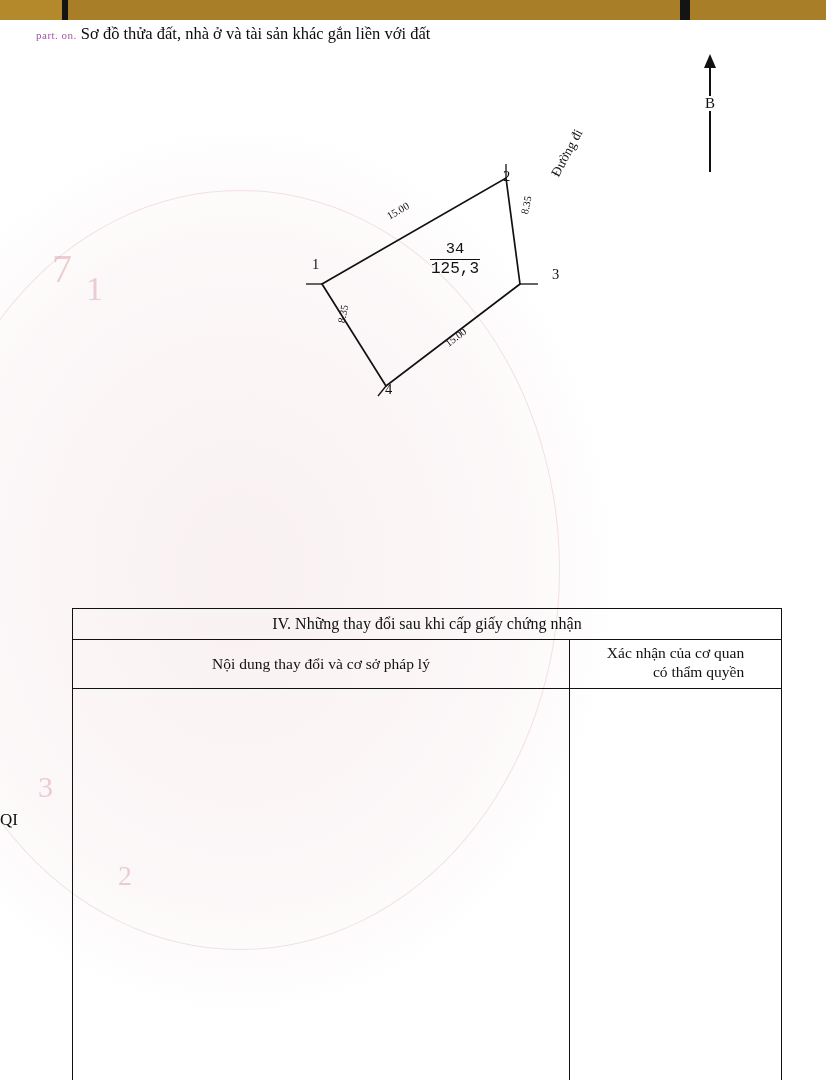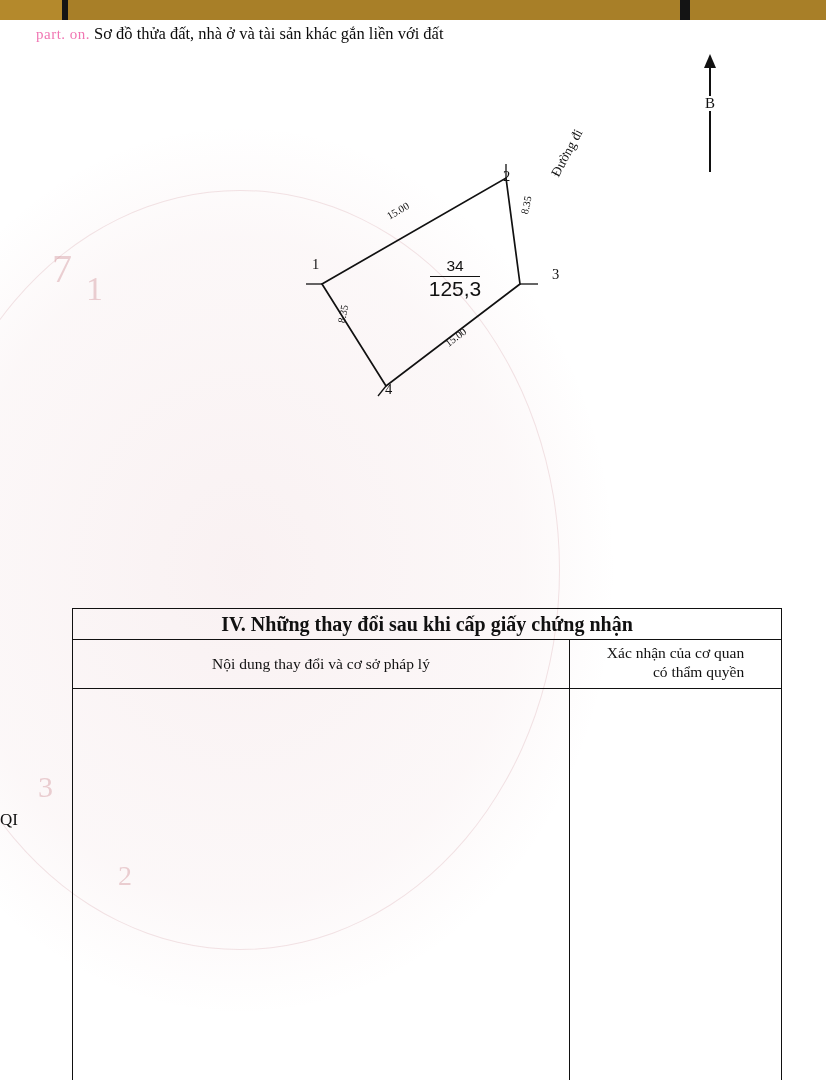--- a/index.html
+++ b/index.html
@@ -89,22 +89,22 @@
   
   .header-line {
     position: absolute;
     left: 36px;
     top: 24px;
     width: 700px;
     height: 24px;
     white-space: nowrap;
   }
   .header-faded {
-    color: #ec4899;
-    font-size: 15px;
+    color: #701a75;
+    font-size: 11px;
     letter-spacing: 0.5px;
     opacity: .75;
   }
   .header-title {
     font-weight: normal;
     font-size: 16.5px;
     color: #0c0c0c;
   }
 
   
@@ -146,39 +146,39 @@
     left: 280px;
     top: 150px;
     width: 330px;
     height: 270px;
   }
   .parcel svg { display: block; }
 
   .plot-label {
     position: absolute;
     left: 415px;
-    top: 258px;
+    top: 241px;
     width: 80px;
     text-align: center;
-    font-family: Liberation Sans, sans-serif;
+    font-family: Liberation Mono, monospace;
     line-height: 1.05;
   }
   .plot-label .num {
     font-size: 15.5px;
     display: block;
   }
   .plot-label .rule {
     display: block;
     width: 50px;
     height: 1px;
     background: #111;
     margin: 2px auto 1px auto;
   }
   .plot-label .area {
-    font-size: 21px;
+    font-size: 16px;
     display: block;
   }
 
   .corner {
     position: absolute;
     font-size: 14.5px;
     font-family: "Liberation Serif", serif;
     color: #111;
   }
   .dim {
@@ -219,22 +219,22 @@
     border: 1.6px solid #111;
     border-bottom: none;
     box-sizing: border-box;
   }
   .tbl-title {
     height: 30px;
     border-bottom: 1.3px solid #111;
     display: flex;
     align-items: center;
     justify-content: center;
-    font-weight: bold;
-    font-size: 20px;
+    font-weight: normal;
+    font-size: 16px;
   }
   .tbl-head {
     display: flex;
     height: 48px;
     border-bottom: 1.3px solid #111;
   }
   .tbl-head .c1 {
     width: 497px;
     border-right: 1.3px solid #111;
     display: flex;

